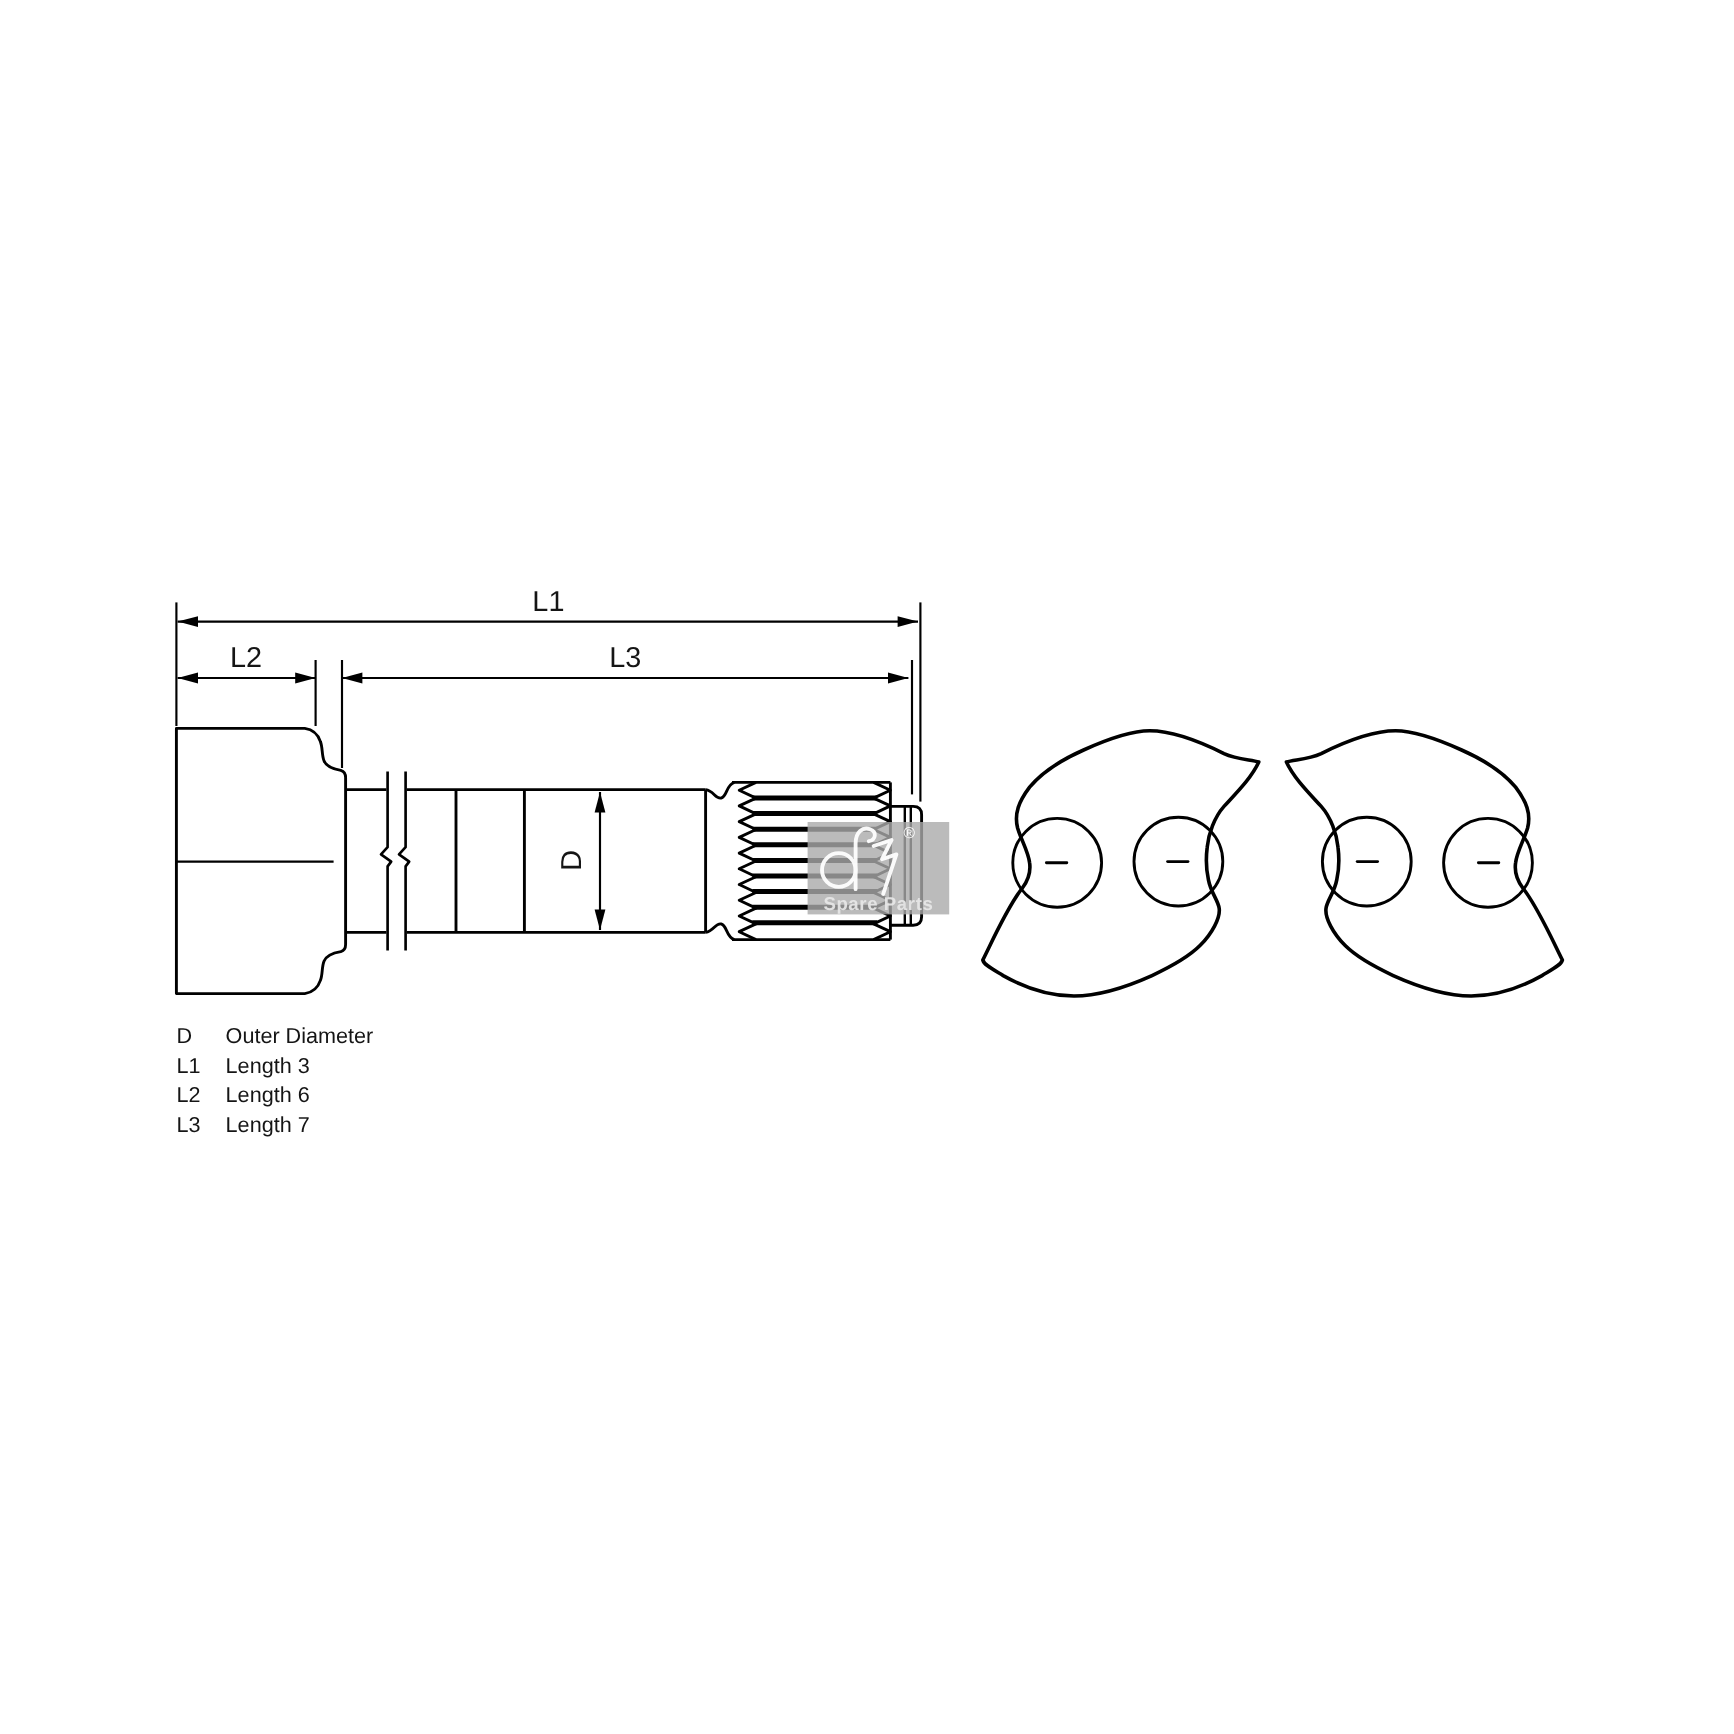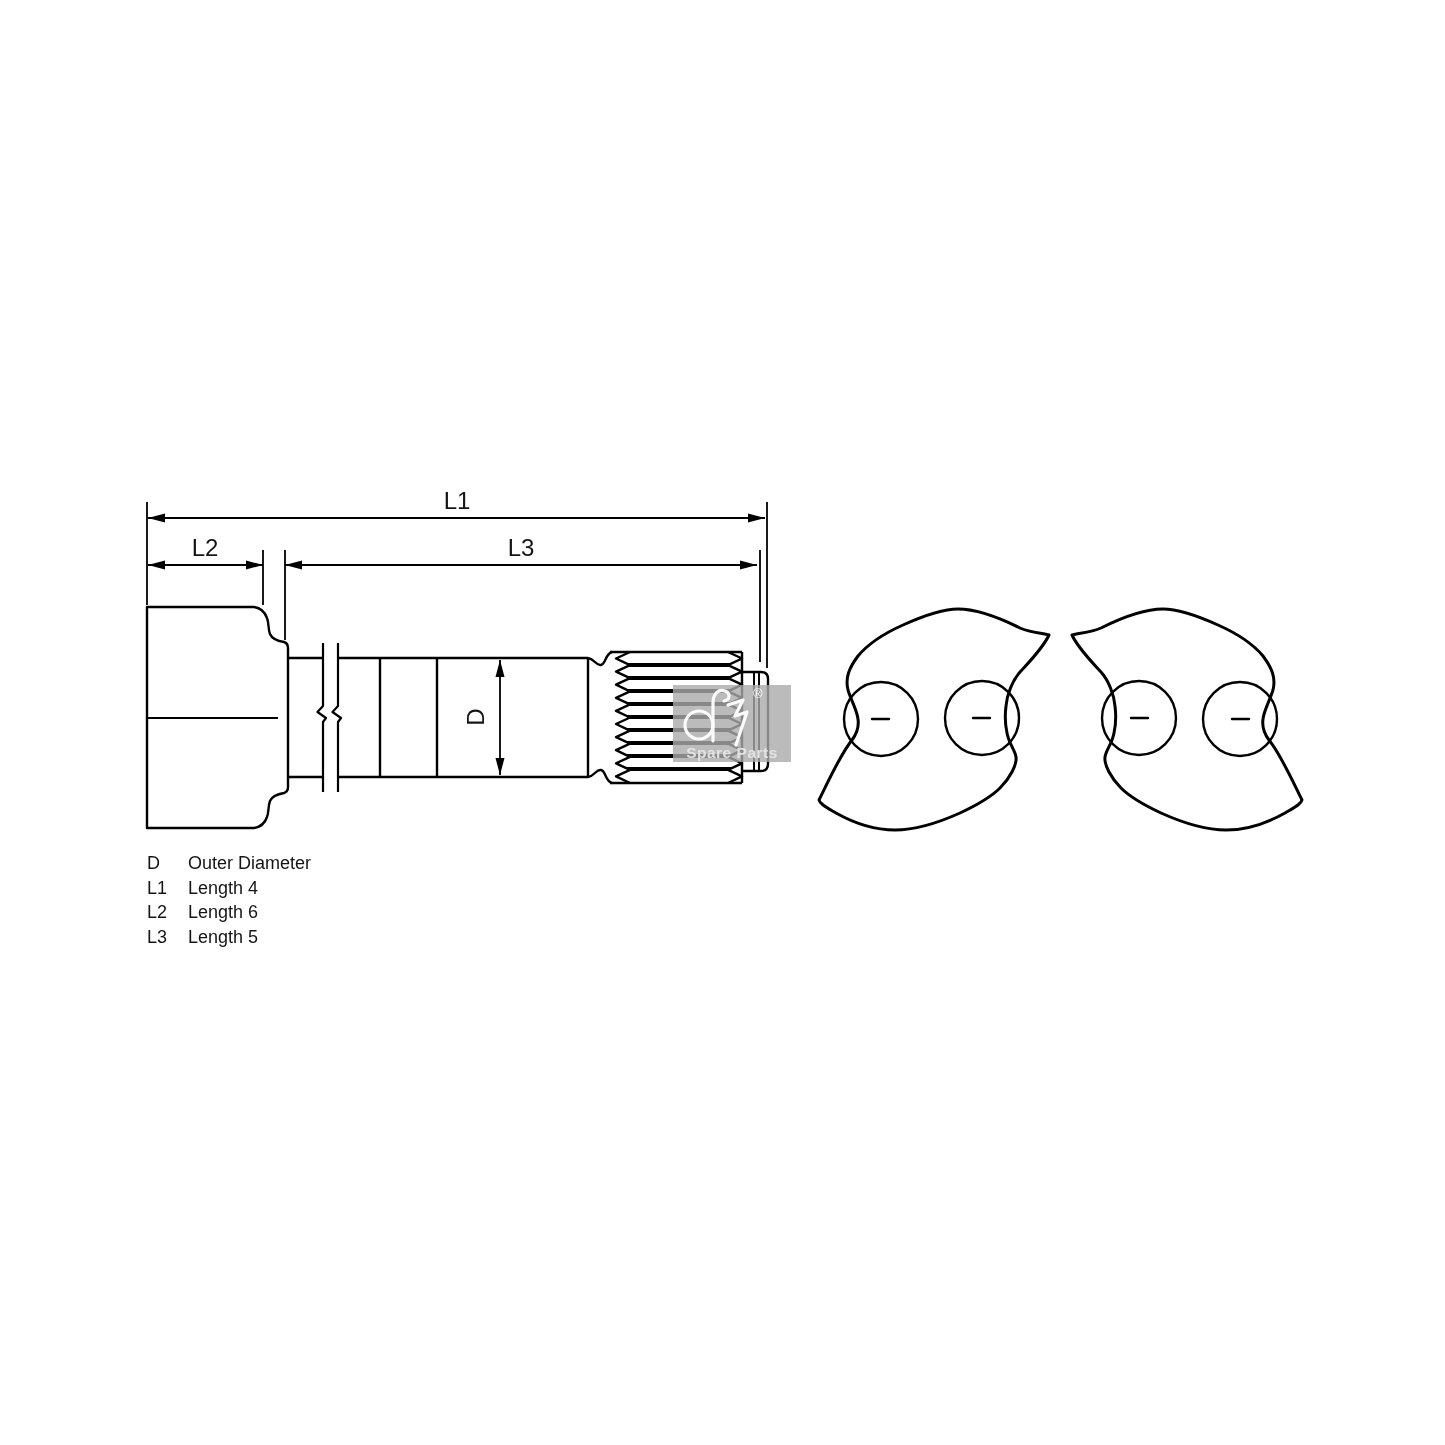--- a/index.html
+++ b/index.html
@@ -186,23 +186,23 @@
     <text x="753" y="698" font-size="13" fill="#ffffff" opacity="0.95">®</text>
     <text class="wm-caption" x="732" y="758" font-size="15.5" text-anchor="middle" fill="#e8e8e8" opacity="0.92">Spare Parts</text>
   </g>
 </svg>
 
 <div class="legend">
   <div class="legend-row">
     <span class="legend-sym">D</span><span>Outer Diameter</span>
   </div>
   <div class="legend-row">
-    <span class="legend-sym">L1</span><span>Length 4</span>
+    <span class="legend-sym">L1</span><span>Length 3</span>
   </div>
   <div class="legend-row">
     <span class="legend-sym">L2</span><span>Length 6</span>
   </div>
   <div class="legend-row">
-    <span class="legend-sym">L3</span><span>Length 5</span>
+    <span class="legend-sym">L3</span><span>Length 7</span>
   </div>
 </div>
 
 </div>
 
 </body></html>

